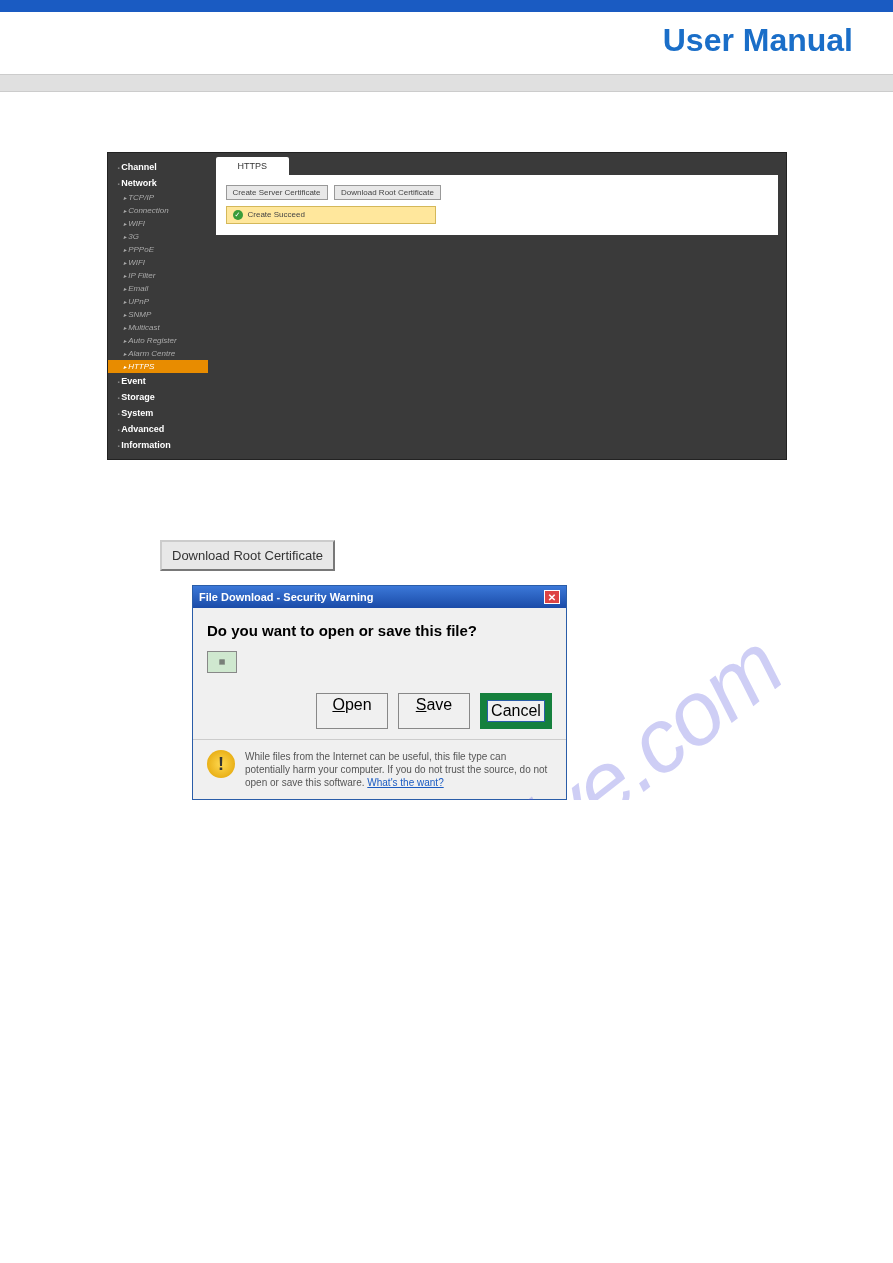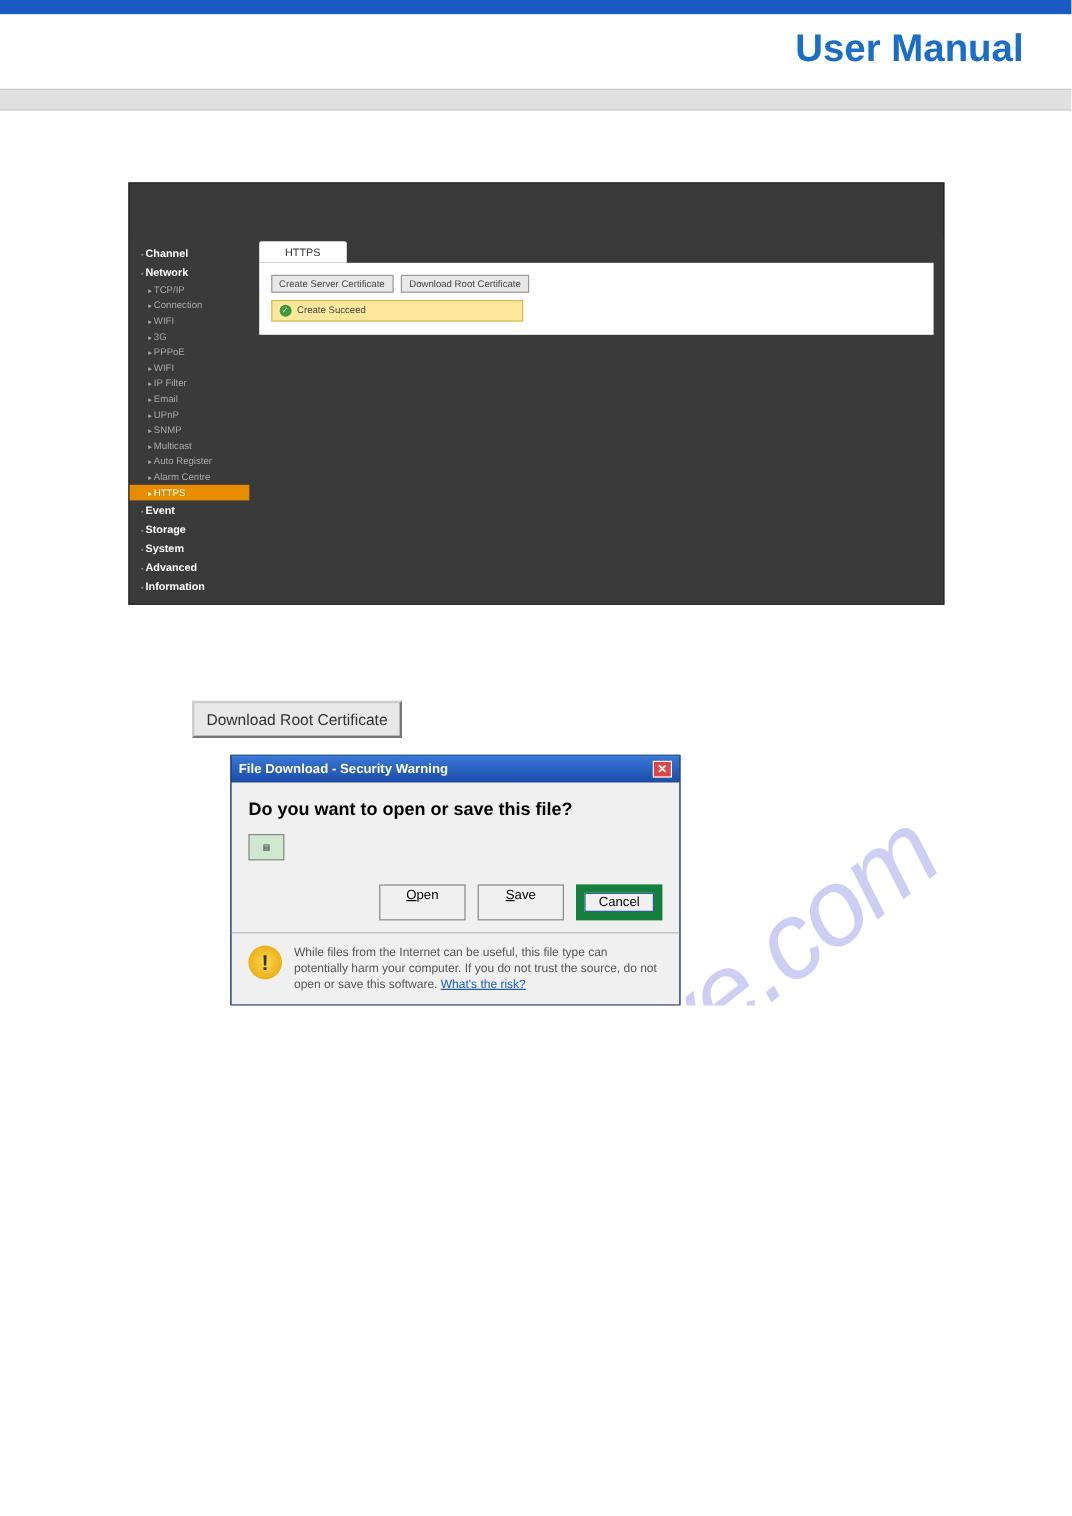--- a/index.html
+++ b/index.html
@@ -9,49 +9,49 @@
   .header-title { color: #1a6ec8; font-size: 32px; font-weight: bold; }
   .gray-band { height: 18px; background: #e0e0e0; border-top: 1px solid #ccc; border-bottom: 1px solid #ccc; }
   .content-area { padding: 60px 40px 0 40px; }
   .app-window { width: 680px; margin: 0 auto; background: #3a3a3a; border: 1px solid #222; font-size: 9px; color: #ccc; }
   .app-header { display: flex; align-items: center; background: linear-gradient(#6a6a6a,#505050); padding: 6px 10px; }
   .web-logo { font-size: 14px; font-weight: bold; font-style: italic; color: #eee; letter-spacing: 1px; }
   .web-logo-sub { font-size: 8px; font-style: italic; color: #ccc; margin-left: 2px; }
   .nav-tabs { display: flex; gap: 4px; margin-left: 30px; }
   .nav-tab { padding: 3px 14px; background: linear-gradient(#888,#555); border: 1px solid #333; color: #ddd; font-size: 9px; cursor: pointer; }
   .nav-tab.active { background: linear-gradient(#444,#222); color: #fff; }
-  .app-body { display: flex; margin-top: 44px; }
+  .app-body { display: flex; }
   .sidebar { width: 100px; background: #3a3a3a; padding: 6px 0; }
   .sidebar-section { color: #fff; font-size: 9px; padding: 3px 10px; font-weight: bold; }
   .sidebar-section::before { content: "▪ "; color: #888; font-size: 6px; }
-  .sidebar-item { color: #aaa; font-size: 8px; padding: 2px 4px 2px 16px; cursor: pointer; }
+  .sidebar-item { color: #aaa; font-size: 8px; padding: 2px 4px 2px 16px; cursor: pointer; font-style: italic; }
   .sidebar-item::before { content: "▸ "; font-size: 6px; }
   .sidebar-item.active { background: #e88c00; color: #fff; }
   .main-panel { flex: 1; background: #3a3a3a; }
   .panel-tabs { background: #3a3a3a; padding-top: 4px; padding-left: 8px; }
   .panel-tab { display: inline-block; background: #fff; color: #333; padding: 4px 22px; font-size: 9px; border-radius: 2px 2px 0 0; }
   .panel-content { background: #fff; margin: 0 8px 8px 8px; padding: 10px; min-height: 60px; }
   .cert-btn { display: inline-block; background: #e8e8e8; border: 1px solid #999; padding: 2px 6px; font-size: 8px; color: #444; margin-right: 4px; cursor: pointer; }
   .success-bar { margin-top: 6px; background: #ffe79c; border: 1px solid #d4b85a; padding: 3px 6px; font-size: 8px; color: #444; display: flex; align-items: flex-start; width: 210px; }
   .success-icon { width: 10px; height: 10px; background: #3a9c3a; border-radius: 50%; margin-right: 5px; display: inline-flex; align-items: center; justify-content: center; color: #fff; font-size: 7px; }
   .below-app { margin-top: 80px; position: relative; }
   .download-btn-large { margin-left: 120px; display: inline-block; background: #e8e8e8; border: 2px outset #ccc; padding: 6px 10px; font-size: 13px; color: #333; cursor: pointer; }
-  .dialog { width: 375px; margin-left: 152px; margin-top: 14px; border: 1px solid #2a5da8; background: #000000; font-size: 11px; }
+  .dialog { width: 375px; margin-left: 152px; margin-top: 14px; border: 1px solid #2a5da8; background: #0369a1; font-size: 11px; }
   .dialog-title-bar { background: linear-gradient(#3b78d8,#1a4ba8); color: #fff; padding: 4px 6px; display: flex; justify-content: space-between; align-items: center; font-size: 11px; font-weight: bold; }
   .close-x { background: #d44; border: 1px solid #fff; width: 16px; height: 14px; color: #fff; font-size: 10px; display: flex; align-items: center; justify-content: center; cursor: pointer; }
   .dialog-body { background: #f0f0f0; padding: 14px 14px 10px 14px; }
   .dialog-question { font-weight: bold; font-size: 15px; margin-bottom: 12px; }
   .dialog-info { display: flex; }
   .cert-icon { width: 30px; height: 22px; border: 1px solid #888; background: #cfe8cf; margin-right: 24px; font-size: 7px; display: flex; align-items: center; justify-content: center; color: #555; }
   .info-grid { font-size: 11px; }
   .info-row { display: flex; margin-bottom: 3px; }
   .info-label { width: 40px; text-align: right; margin-right: 6px; }
   .info-value {}
   .dialog-buttons { text-align: right; margin-top: 20px; display: flex; justify-content: flex-end; gap: 10px; }
-  .dlg-btn { background: #f0f0f0; border: 1px solid #888; padding: 2px 0; width: 72px; font-size: 11px; cursor: pointer; text-align: center; }
+  .dlg-btn { background: #f0f0f0; border: 1px solid #888; padding: 2px 0; width: 72px; font-size: 16px; cursor: pointer; text-align: center; }
   .dlg-btn u { text-decoration: underline; }
   .dlg-btn.focused { border: 7px solid #15803d; box-shadow: 0 0 0 1px #2a5da8 inset; }
   .dialog-footer { border-top: 1px solid #ccc; padding: 10px 14px; display: flex; background: #f0f0f0; }
   .warn-icon { width: 28px; height: 28px; background: radial-gradient(#ffd850,#e0a000); border-radius: 50%; display: flex; align-items: center; justify-content: center; font-size: 18px; font-weight: bold; color: #333; margin-right: 10px; flex-shrink: 0; }
   .warn-text { font-size: 10px; color: #555; line-height: 1.3; }
   .warn-link { color: #1a5bc2; text-decoration: underline; cursor: pointer; }
   .watermark { position: absolute; left: 130px; top: 270px; font-size: 90px; color: rgba(80,80,220,0.28); transform: rotate(-38deg); pointer-events: none; font-style: italic; letter-spacing: -2px; z-index: 50; }
 </style>
 </head>
 <body>
@@ -122,19 +122,19 @@
         </div>
         <div class="dialog-buttons">
           <div class="dlg-btn"><u>O</u><span>pen</span></div>
           <div class="dlg-btn"><u>S</u><span>ave</span></div>
           <div class="dlg-btn focused">Cancel</div>
         </div>
       </div>
       <div class="dialog-footer">
         <div class="warn-icon">!</div>
         <div class="warn-text">
-          <span>While files from the Internet can be useful, this file type can potentially harm your computer. If you do not trust the source, do not open or save this software. </span><span class="warn-link">What's the risk?</span>
+          <span>While files from the Internet can be useful, this file type can potentially harm your computer. If you do not trust the source, do not open or save this software. </span><span class="warn-link">What's the want?</span>
         </div>
       </div>
     </div>
   </div>
 
 </div>
 
 </body></html>

